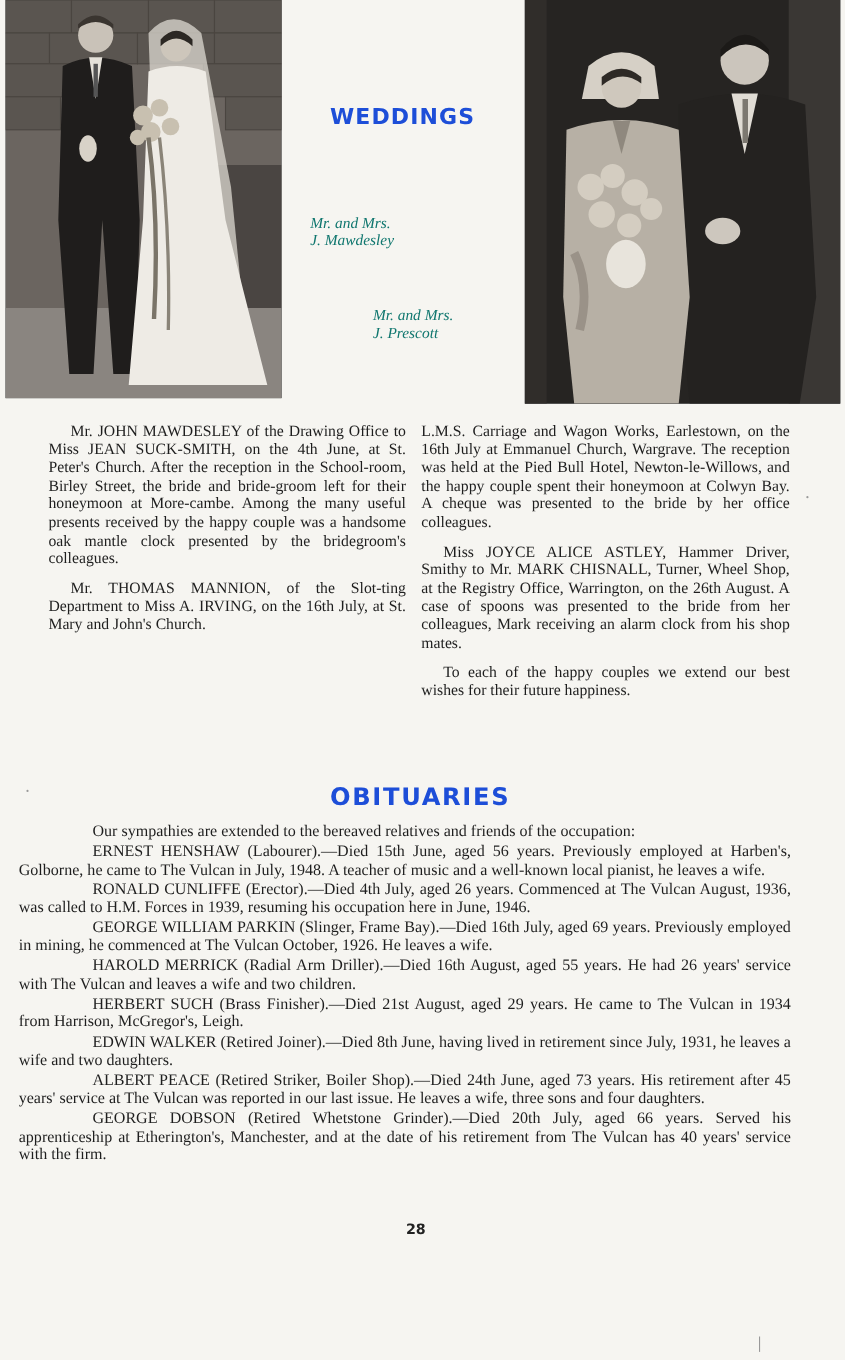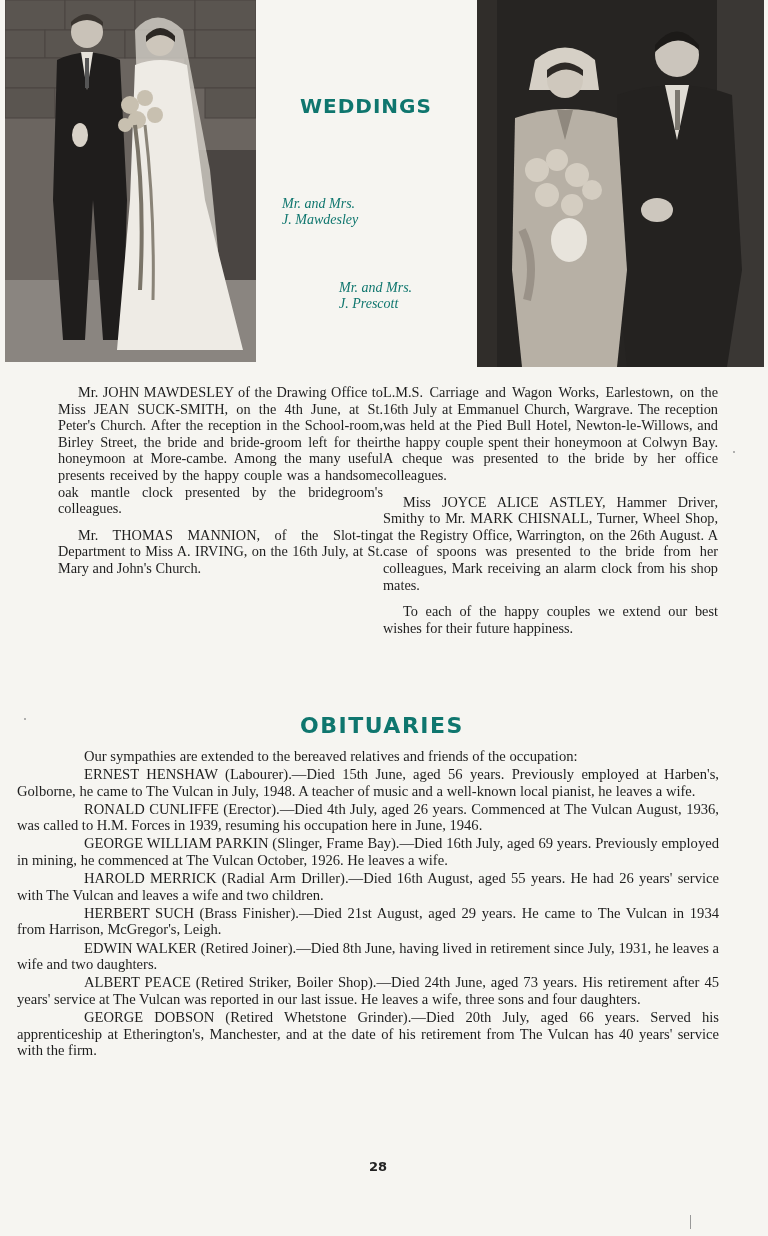--- a/index.html
+++ b/index.html
@@ -13,48 +13,48 @@
       position: absolute; overflow: hidden;
       background: #3a3a3a;
     }
     .photo svg { display: block; width: 100%; height: 100%; }
     #photo-left { left: 5px; top: 0; width: 251px; height: 362px; }
     #photo-right { left: 477px; top: 0; width: 287px; height: 367px; }
 
     .heading {
       position: absolute;
       font-family: "DejaVu Sans", "Liberation Sans", sans-serif;
-      font-weight: bold; letter-spacing: 1px; color: #0f766e;
+      font-weight: bold; letter-spacing: 1px; color: #1d4ed8;
     }
     #weddings-title { left: 300px; top: 94px; font-size: 20px; }
     #obituaries-title { left: 300px; top: 713px; font-size: 22px; letter-spacing: 1.5px; }
 
     .caption {
       position: absolute; font-style: italic; font-size: 14px; line-height: 16px; color: #0f766e;
     }
     #caption-1 { left: 282px; top: 196px; }
     #caption-2 { left: 339px; top: 280px; }
 
     .col {
       position: absolute; font-size: 14.3px; line-height: 16.6px;
       text-align: justify;
     }
-    #col-left { left: 58px; top: 384px; width: 325px; }
+    #col-left { left: 44px; top: 384px; width: 325px; }
     #col-right { left: 383px; top: 384px; width: 335px; }
     .col p { margin: 0 0 10px 0; text-indent: 20px; }
     .col p.cont { text-indent: 0; }
 
     #obits {
       position: absolute; left: 17px; top: 748px; width: 702px;
       font-size: 14.6px; line-height: 16.6px; text-align: justify;
     }
     #obits p { margin: 0 0 1.5px 0; text-indent: 67px; }
 
     #page-number {
-      position: absolute; left: 369px; top: 1159px;
+      position: absolute; left: 369px; top: 1111px;
       font-family: "DejaVu Sans", sans-serif; font-size: 13px; font-weight: bold; color: #222;
     }
     .speck { position:absolute; width:2px; height:2px; background:#999; border-radius:50%; }
   </style>
 </head>
 <body>
 
 <div class="photo" id="photo-left">
   <svg viewBox="0 0 251 362" preserveAspectRatio="none">
     <rect x="0" y="0" width="251" height="362" fill="#6b6560"></rect>

